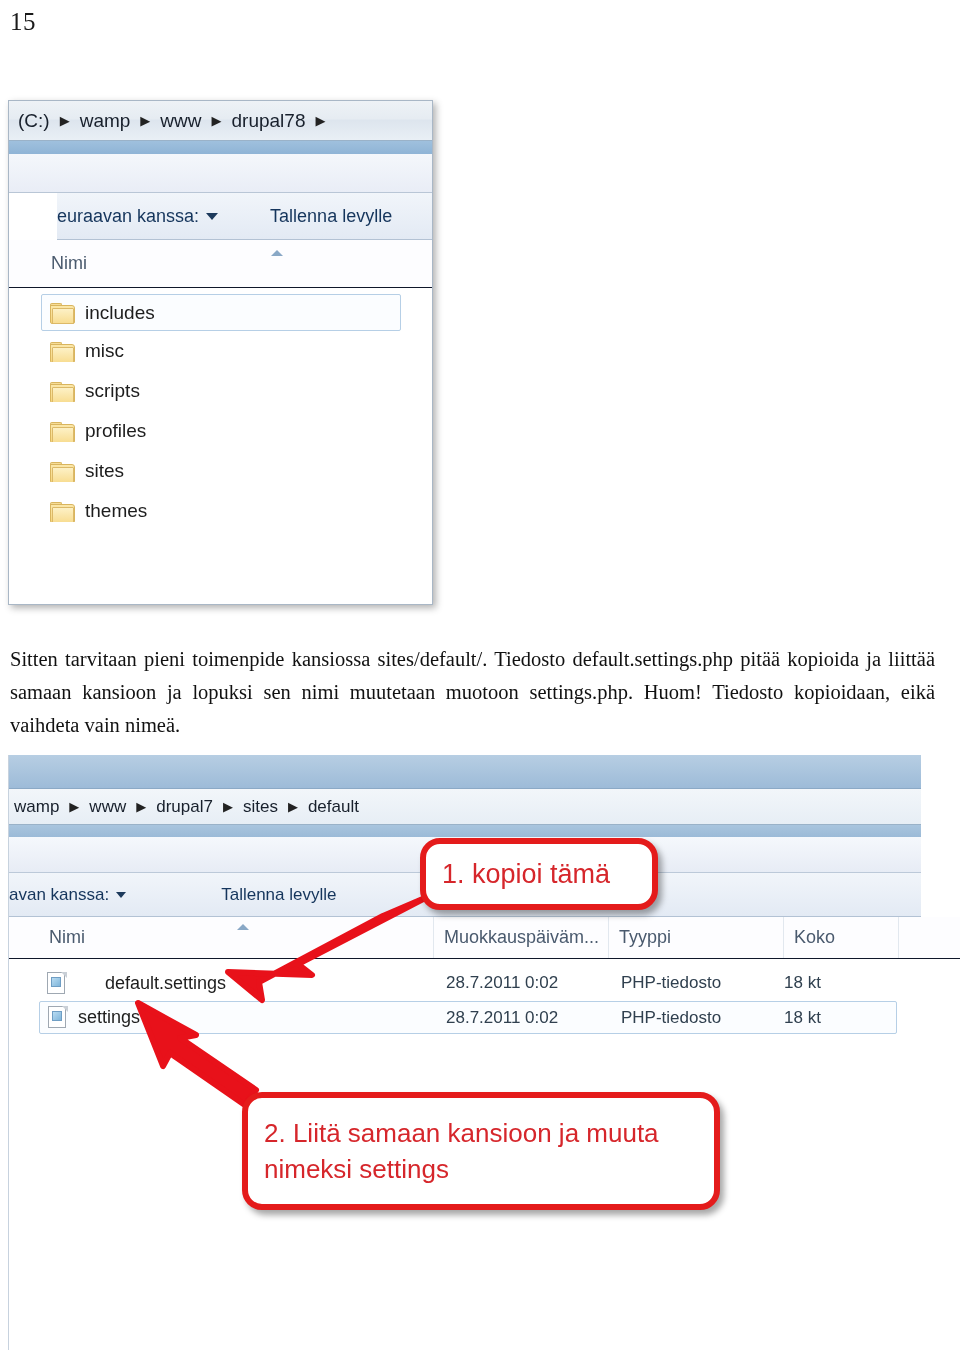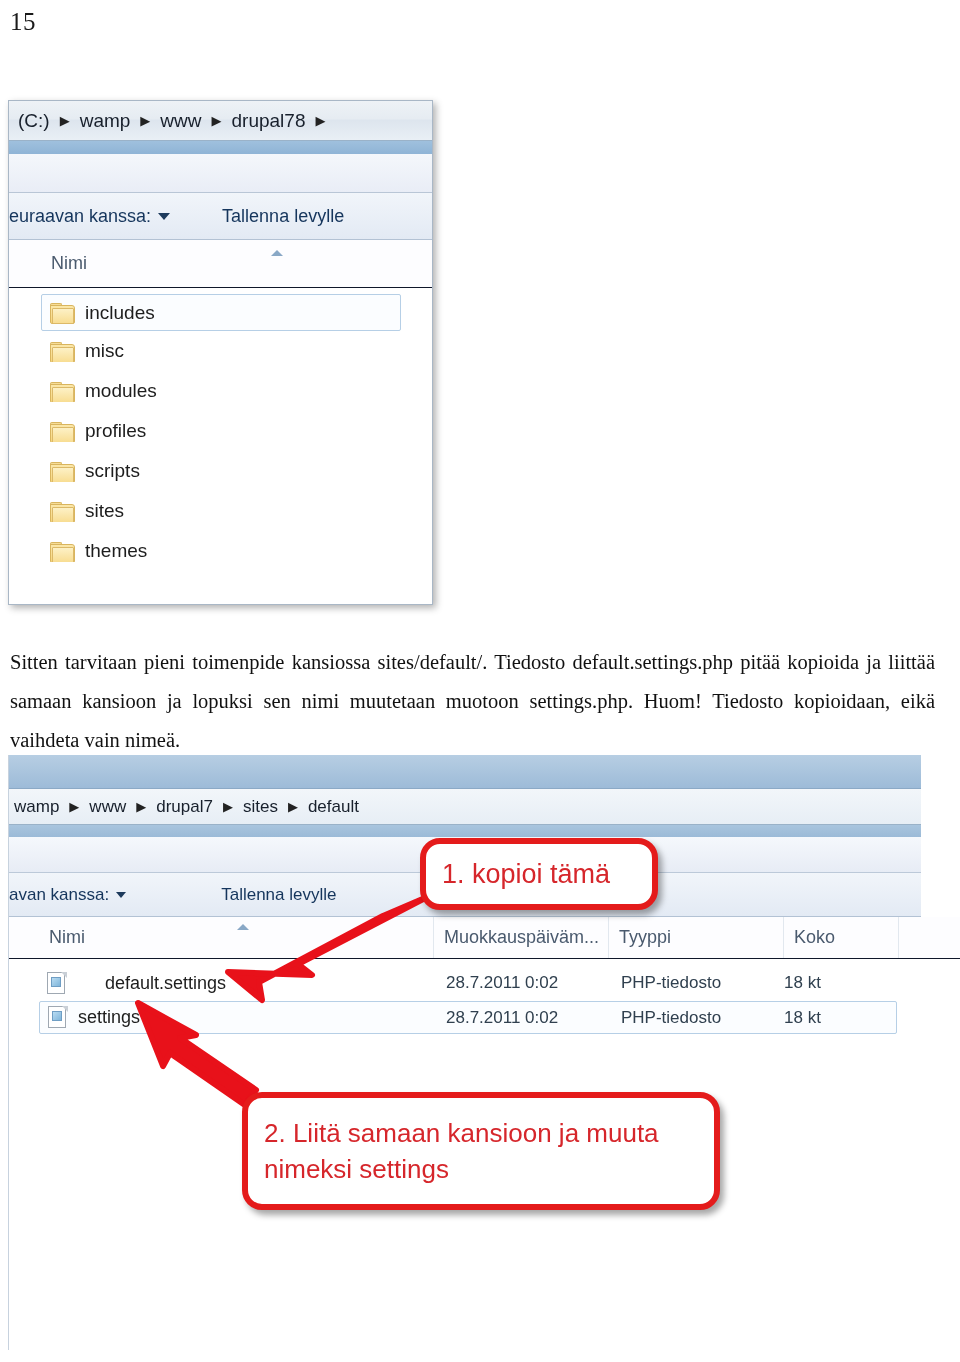--- a/index.html
+++ b/index.html
@@ -204,21 +204,21 @@
   }
 
   
   .para {
     position: absolute;
     left: 10px;
     top: 622px;
     width: 925px;
     font-family: "Liberation Serif", serif;
     font-size: 20.5px;
-    line-height: 39px;
+    line-height: 33px;
     color: #111;
     text-align: justify;
   }
 
   
   .callout {
     position: absolute;
     background: #ffffff;
     border: 6px solid #e41b1b;
     border-radius: 20px;
@@ -260,21 +260,21 @@
       <span class="crumb-sep">▶</span>
       <span class="crumb">drupal78</span>
       <span class="crumb-sep">▶</span>
     </div>
   </div>
 
   <div class="band-blue" style="height:13px;"></div>
 
   <div class="band-light" style="height:38px;"></div>
 
-  <div class="toolbar" style="height:47px;">
+  <div class="toolbar" style="height:47px;margin-left:48px;">
     <span class="tb-item" style="padding-left:0;">
       <span>euraavan kanssa:</span><span class="caret-down"></span>
     </span>
     <span class="tb-item" style="margin-left:32px;">Tallenna levylle</span>
   </div>
 
   <div class="colheader" style="height:48px; padding-left:32px; position:relative;">
     <div class="sort-caret" style="left:262px; top:10px;"></div>
     <div class="col" style="width:390px; border-right:none; padding-left:10px;">Nimi</div>
   </div>
@@ -300,41 +300,31 @@
         <span>misc</span>
       </div>
     </div>
     <div class="frow" style="height:40px; width:360px; padding-left:1px;">
       <div class="cname" style="width:100%;">
         <span class="ficon">
             <span class="tab"></span>
             <span class="back"></span>
             <span class="front"></span>
           </span>
-        <span>modules</span>
+        <span>scripts</span>
       </div>
     </div>
     <div class="frow" style="height:40px; width:360px; padding-left:1px;">
       <div class="cname" style="width:100%;">
         <span class="ficon">
             <span class="tab"></span>
             <span class="back"></span>
             <span class="front"></span>
           </span>
         <span>profiles</span>
-      </div>
-    </div>
-    <div class="frow" style="height:40px; width:360px; padding-left:1px;">
-      <div class="cname" style="width:100%;">
-        <span class="ficon">
-            <span class="tab"></span>
-            <span class="back"></span>
-            <span class="front"></span>
-          </span>
-        <span>scripts</span>
       </div>
     </div>
     <div class="frow" style="height:40px; width:360px; padding-left:1px;">
       <div class="cname" style="width:100%;">
         <span class="ficon">
             <span class="tab"></span>
             <span class="back"></span>
             <span class="front"></span>
           </span>
         <span>sites</span>

